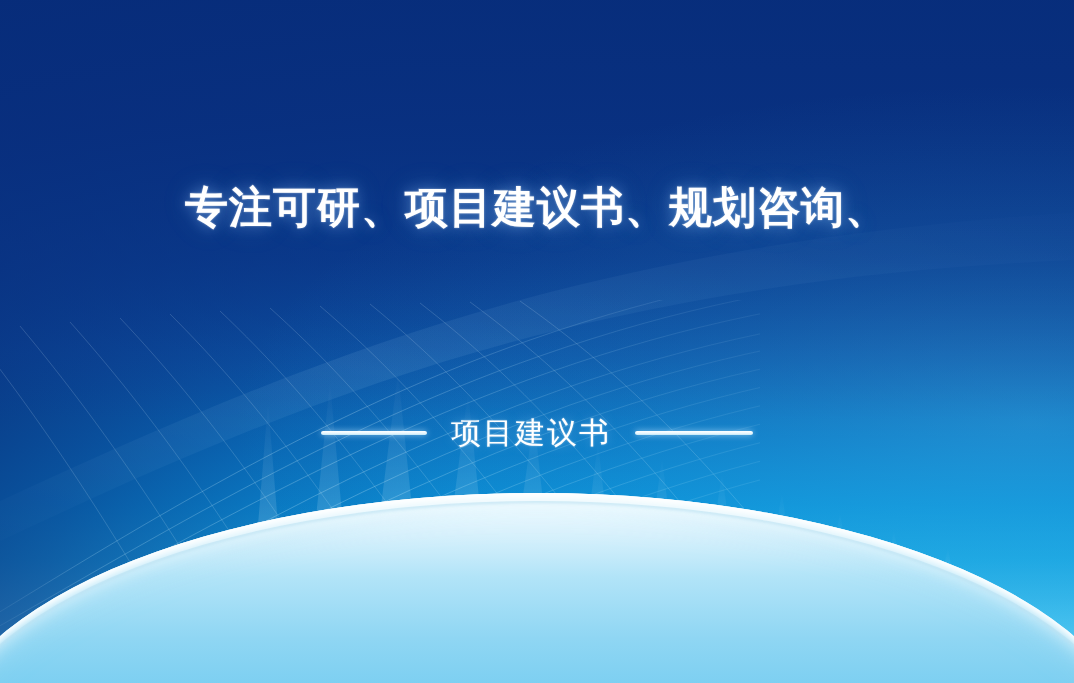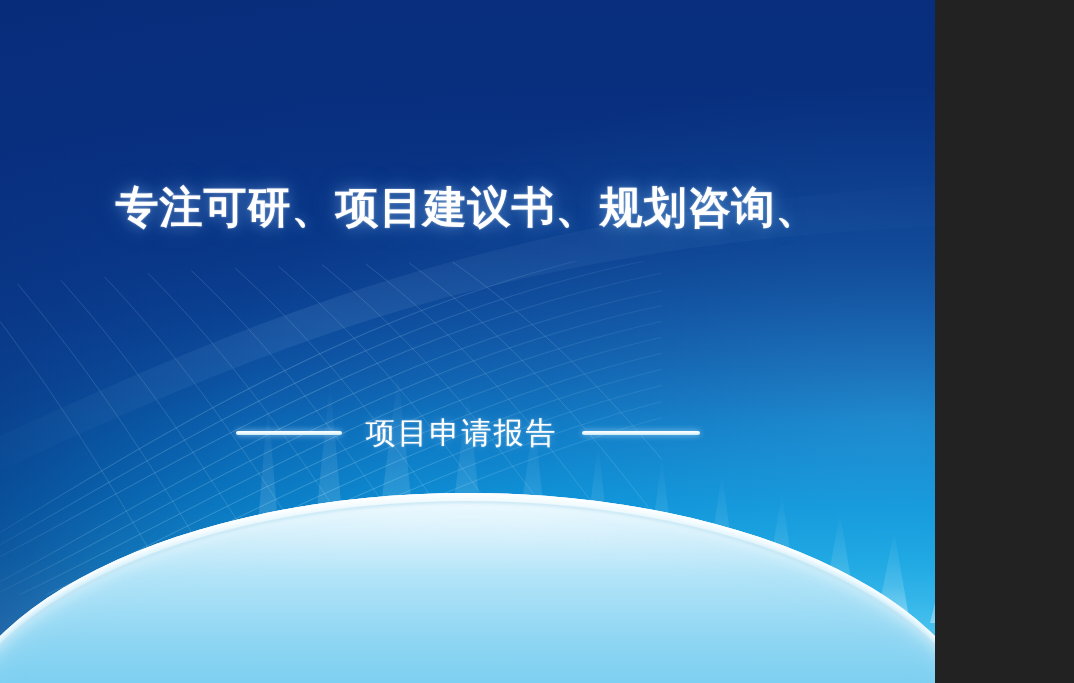--- a/index.html
+++ b/index.html
@@ -2,21 +2,21 @@
 <html><head>
 <meta charset="utf-8">
 <style>
   html, body {
     margin: 0;
     padding: 0;
     background: #222;
   }
   #stage {
     position: relative;
-    width: 935px;
+    width: 1074px;
     height: 683px;
     overflow: hidden;
     font-family: "Liberation Sans", "DejaVu Sans", sans-serif;
     background: #0b3e8e;
   }
 
   
   .bg-base {
     position: absolute;
     inset: 0;
@@ -366,17 +366,17 @@
     <div class="globe-crease"></div>
     <div class="globe-rim"></div>
   </div>
 
   <div class="headline">
     <span class="ln">专注可研、项目建议书、规划咨询、</span>
   </div>
 
   <div class="sub-row">
     <span class="rule left"></span>
-    <span class="subtitle">项目申请报告</span>
+    <span class="subtitle">项目建议书</span>
     <span class="rule right"></span>
   </div>
 
 </div>
 
 </body></html>

